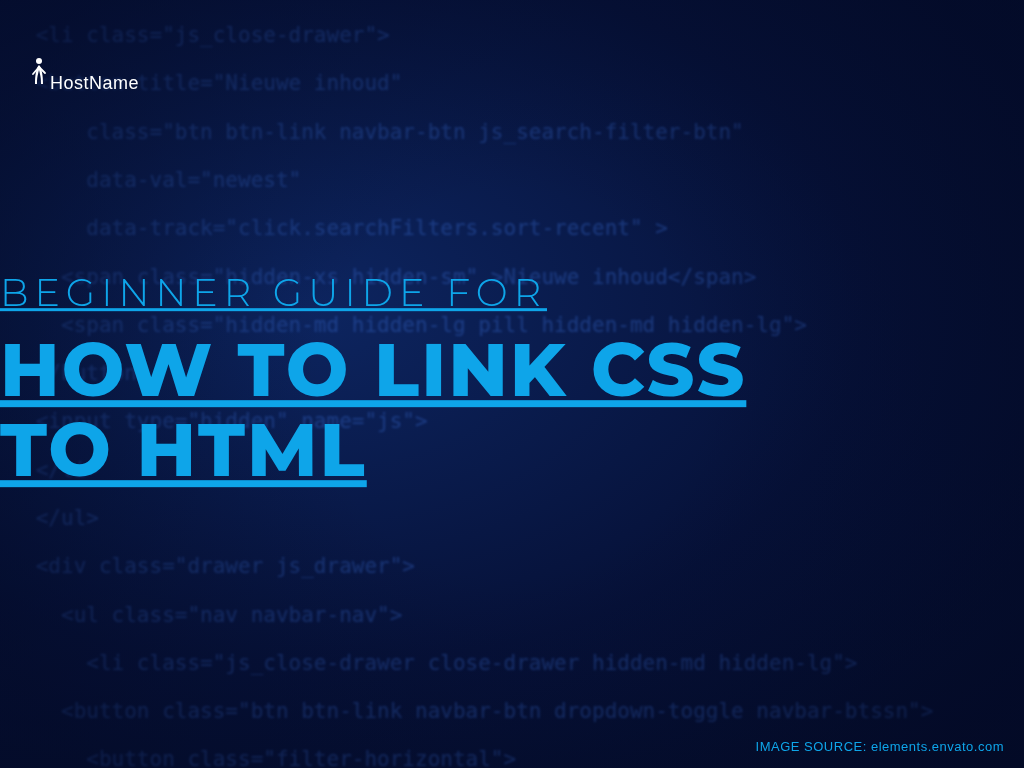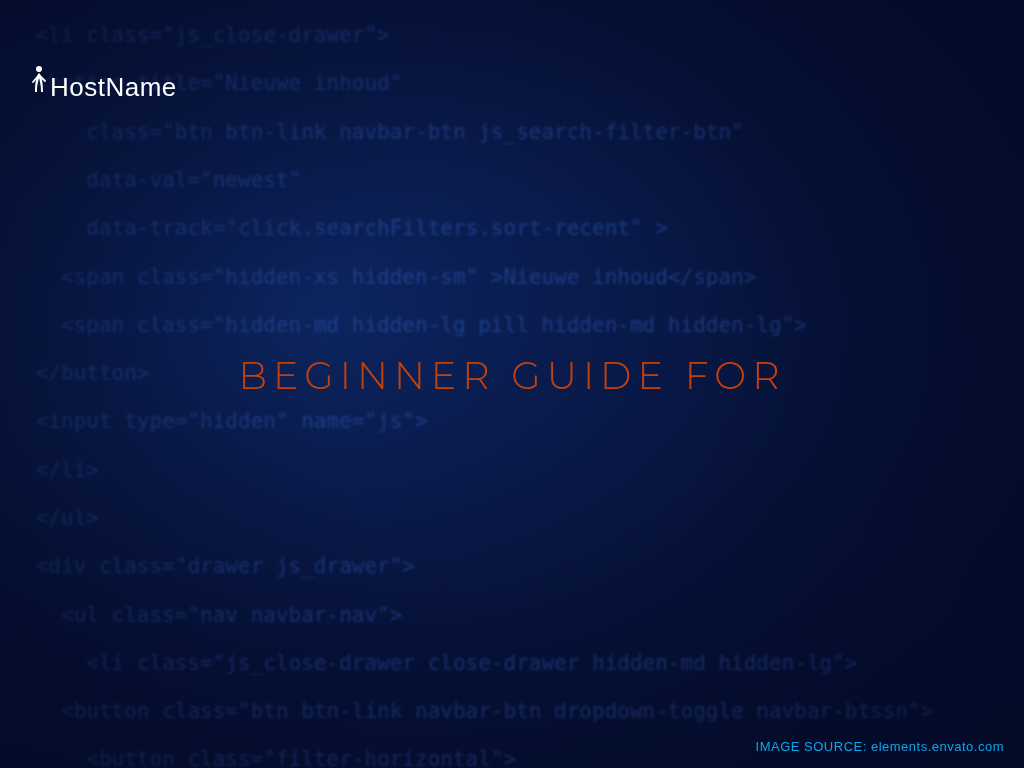--- a/index.html
+++ b/index.html
@@ -53,36 +53,36 @@
       z-index: 5;
     }
     .logo-figure {
       width: 18px;
       height: 36px;
       margin-right: 2px;
       position: relative;
     }
     .logo-figure svg { display: block; }
     .logo-text {
-      font-size: 26px;
+      font-size: 18px;
       font-weight: 500;
       letter-spacing: 0.5px;
       font-family: "Trebuchet MS", Arial, sans-serif;
       line-height: 1;
       margin-top: 46px;
     }
     .hero {
       position: absolute;
       top: 50%;
       left: 50%;
       transform: translate(-50%, -52%);
-      text-align: center;
-      color: #c2410c;
+      color: #0ea5e9;
       z-index: 5;
       width: 100%;
+      text-decoration: underline;
     }
     .subtitle {
       font-size: 38px;
       font-weight: 300;
       letter-spacing: 6px;
       margin-bottom: 14px;
       font-family: "Montserrat", "Arial", sans-serif;
     }
     .title {
       font-size: 74px;
@@ -135,15 +135,19 @@
       <circle cx="9" cy="5" r="3" fill="#ffffff"></circle>
       <path d="M9 9 C6 12 5 20 5 28 L7 28 C7 22 7.5 20 9 14 C10.5 20 11 22 11 28 L13 28 C13 20 12 12 9 9 Z" fill="#ffffff"></path>
       <path d="M9 11 L3 18 M9 11 L15 17" stroke="#ffffff" stroke-width="1.8" stroke-linecap="round" fill="none"></path>
     </svg>
   </span>
   <span class="logo-text">HostName</span>
 </div>
 
 <div class="hero">
   <div class="subtitle">BEGINNER GUIDE FOR</div>
+  <div class="title">
+    <span>HOW TO LINK CSS</span><br>
+    <span>TO HTML</span>
+  </div>
 </div>
 
 <div class="credit">IMAGE SOURCE: elements.envato.com</div>
 
 </body></html>

